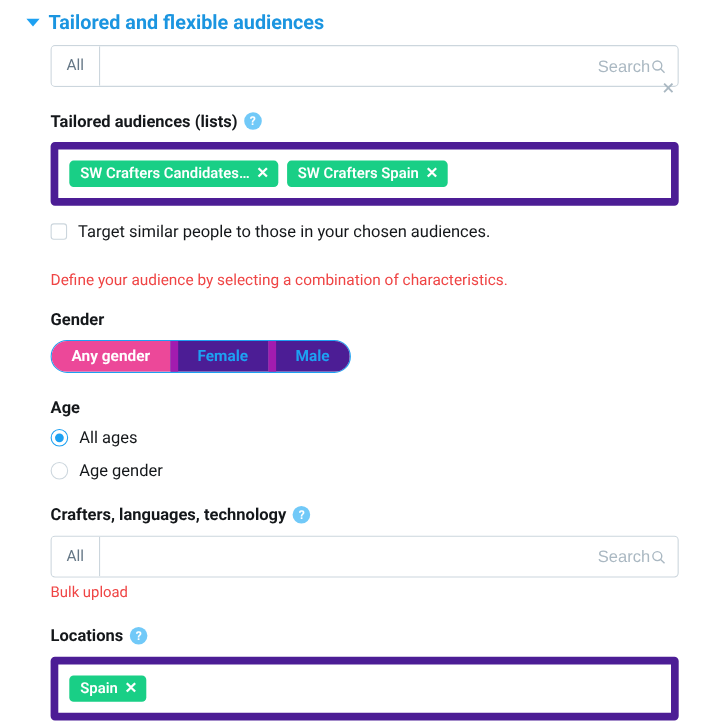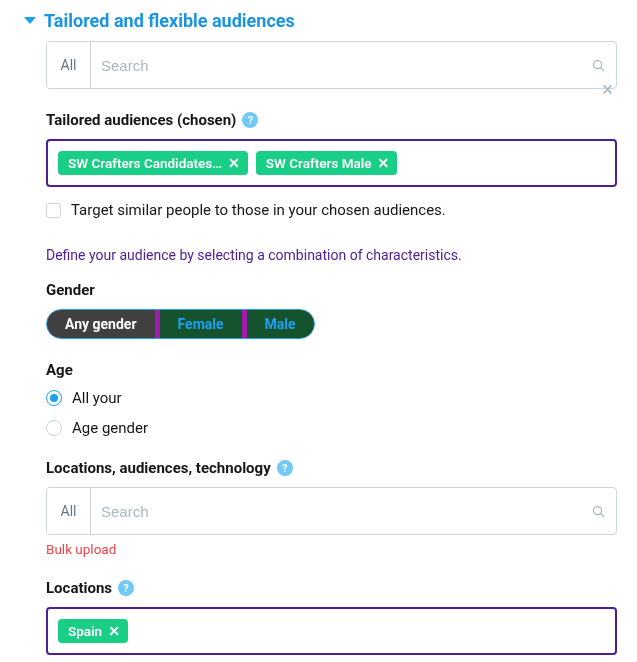--- a/index.html
+++ b/index.html
@@ -23,21 +23,21 @@
     border-left: 6px solid transparent;
     border-right: 6px solid transparent;
     border-top: 7px solid #1da1f2;
   }
   .section-title {
     color: #1b95e0;
     font-size: 18px;
     font-weight: 700;
   }
   .section-desc {
-    color: #4c1d95;
+    color: #ef4444;
     font-size: 14px;
     margin: 0 0 18px 22px;
   }
   .subsection { margin-left: 22px; margin-bottom: 22px; }
   .sub-title {
     font-weight: 700;
     font-size: 15px;
     margin-bottom: 10px;
     display: flex;
     align-items: center;
@@ -51,21 +51,21 @@
     border-radius: 50%;
     background: #71c9f8;
     color: #fff;
     font-size: 11px;
     font-weight: 700;
   }
   .search-row {
     display: flex;
     border: 1px solid #ccd6dd;
     border-radius: 4px;
-    height: 48px;
+    height: 38px;
     overflow: hidden;
   }
   .search-all {
     width: 44px;
     display: flex;
     align-items: center;
     justify-content: center;
     border-right: 1px solid #ccd6dd;
     color: #657786;
     font-size: 14px;
@@ -76,26 +76,27 @@
     display: flex;
     align-items: center;
     padding: 0 10px;
   }
   .search-input input {
     flex: 1;
     border: none;
     outline: none;
     font-size: 15px;
     color: #0369a1;
+    text-align: right;
   }
   .search-input input::placeholder { color: #aab8c2; }
   .search-icon { color: #aab8c2; display:flex; align-items:center; }
   .tag-box {
     position: relative;
-    border: 2px solid #4c1d95;
+    border: 7px solid #4c1d95;
     border-radius: 4px;
     padding: 10px 10px;
     display: flex;
     flex-wrap: wrap;
     gap: 8px;
     min-height: 46px;
   }
   .close-box {
     position: absolute;
     top: -32px;
@@ -137,25 +138,25 @@
     overflow: hidden;
     height: 30px;
   }
   .seg-btn {
     padding: 0 18px;
     display: flex;
     align-items: center;
     font-size: 14px;
     font-weight: 700;
     color: #1da1f2;
-    background: #14532d;
-    border-left: 5px solid #a21caf;
+    background: #4c1d95;
+    border-left: 7px solid #a21caf;
   }
   .seg-btn:first-child { border-left: none; }
-  .seg-btn.active { background: #404040; color: #fff; }
+  .seg-btn.active { background: #ec4899; color: #fff; }
   .radio-row {
     display: flex;
     align-items: center;
     gap: 10px;
     margin-bottom: 12px;
     font-size: 15px;
   }
   .radio {
     width: 16px; height: 16px;
     border: 1.5px solid #ccd6dd;
@@ -198,31 +199,31 @@
               <circle cx="10.5" cy="10.5" r="6.5"></circle>
               <line x1="21" y1="21" x2="15.3" y2="15.3"></line>
             </svg>
         </span>
       </div>
     </div>
   </div>
 
   <div class="subsection tag-container">
     <div class="sub-title">
-      <span>Tailored audiences (chosen)</span>
+      <span>Tailored audiences (lists)</span>
       <span class="help-icon">?</span>
     </div>
     <span class="close-box">×</span>
     <div class="tag-box" id="tailored-tags">
         <span class="tag">
           <span>SW Crafters Candidates…</span>
           <span class="tag-x">✕</span>
         </span>
         <span class="tag">
-          <span>SW Crafters Male</span>
+          <span>SW Crafters Spain</span>
           <span class="tag-x">✕</span>
         </span>
       </div>
 
     <div class="checkbox-row">
       <span class="checkbox"></span>
       <span>Target similar people to those in your chosen audiences.</span>
     </div>
   </div>
 </div>
@@ -237,32 +238,32 @@
         <span class="seg-btn">Female</span>
         <span class="seg-btn">Male</span>
       </div>
   </div>
 
   <div class="subsection">
     <div class="sub-title">Age</div>
     <div id="age-radios">
         <div class="radio-row">
           <span class="radio checked"></span>
-          <span>All your</span>
+          <span>All ages</span>
         </div>
         <div class="radio-row">
           <span class="radio"></span>
           <span>Age gender</span>
         </div>
       </div>
   </div>
 
   <div class="subsection">
     <div class="sub-title">
-      <span>Locations, audiences, technology</span>
+      <span>Crafters, languages, technology</span>
       <span class="help-icon">?</span>
     </div>
     <div class="search-row">
       <div class="search-all">All</div>
       <div class="search-input">
         <input type="text" placeholder="Search" style="">
         <span class="search-icon">
           <svg viewBox="0 0 24 24" fill="none" stroke="currentColor" stroke-width="2">
               <circle cx="10.5" cy="10.5" r="6.5"></circle>
               <line x1="21" y1="21" x2="15.3" y2="15.3"></line>

